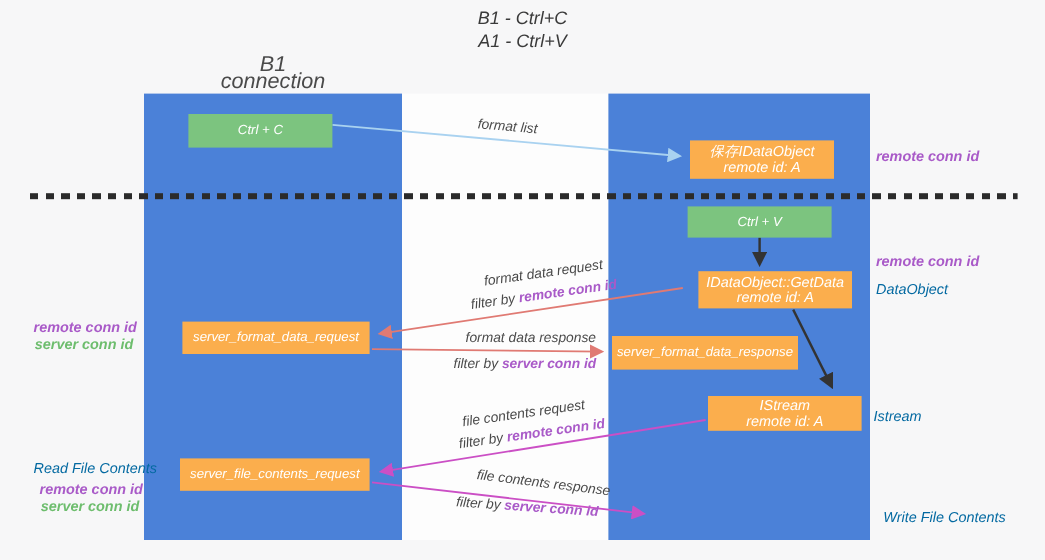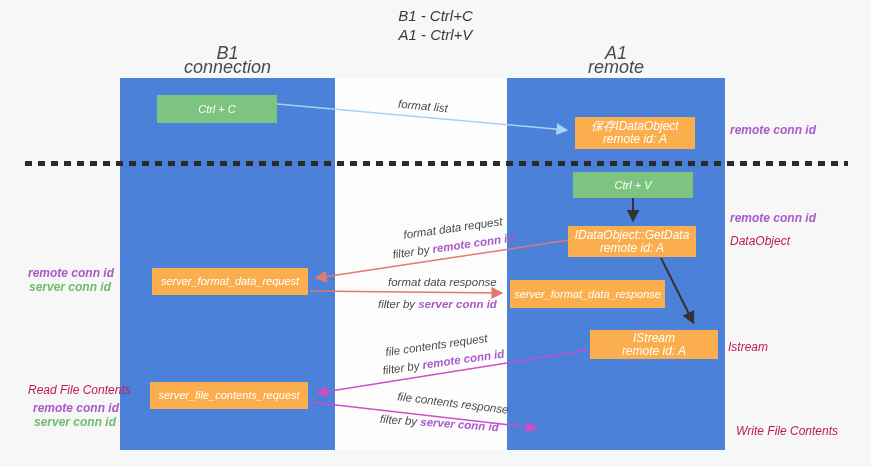--- a/index.html
+++ b/index.html
@@ -23,44 +23,40 @@
              background:repeating-linear-gradient(90deg,#2b2b2b 0 7px,transparent 7px 13px); }
 
   .arrows { position:absolute; top:0; left:0; }
 
   .box { position:absolute; display:flex; flex-direction:column; align-items:center;
          justify-content:center; color:#fff; text-align:center; font-size:11px; line-height:13px; }
   .box.green  { background:#7cc47f; }
   .box.orange { background:#fbae4d; }
   .box .s2 { font-size:12px; }
 
-  .lbl { position:absolute; white-space:nowrap; font-size:12px; color:#be185d; }
+  .lbl { position:absolute; white-space:nowrap; font-size:12px; color:#0369a1; }
   .purple   { color:#a95ac8; font-weight:bold; }
   .greentxt { color:#6dbd6d; font-weight:bold; }
 
   .elabel { position:absolute; white-space:nowrap; font-size:11.5px; color:#4a4a4a;
             transform-origin:center center; }
 </style>
 </head>
 <body>
 
 <div class="canvas">
 
   <div class="title">
     <div>B1 - Ctrl+C</div>
     <div>A1 - Ctrl+V</div>
   </div>
 
   <div class="col-header left">
     <div>B1</div>
     <div>connection</div>
-  </div>
-  <div class="col-header right">
-    <div>A1</div>
-    <div>remote</div>
   </div>
 
   <div class="midstrip"></div>
   <div class="lane left"></div>
   <div class="lane right"></div>
 
   <div class="divider"></div>
 
   <svg class="arrows" width="871" height="467" viewBox="0 0 871 467">
     <defs>
@@ -92,21 +88,21 @@
 
   <div class="box orange" style="left:575px;top:117px;width:120px;height:32px">
     <span class="s2">保存IDataObject</span>
     <span class="s2">remote id: A</span>
   </div>
 
   <div class="box green" style="left:573px;top:172px;width:120px;height:26px">
     <span>Ctrl + V</span>
   </div>
 
-  <div class="box orange" style="left:568px;top:226px;width:128px;height:31px">
+  <div class="box orange" style="left:582px;top:226px;width:128px;height:31px">
     <span class="s2">IDataObject::GetData</span>
     <span class="s2">remote id: A</span>
   </div>
 
   <div class="box orange" style="left:152px;top:268px;width:156px;height:27px">
     <span>server_format_data_request</span>
   </div>
 
   <div class="box orange" style="left:510px;top:280px;width:155px;height:28px">
     <span>server_format_data_response</span>

